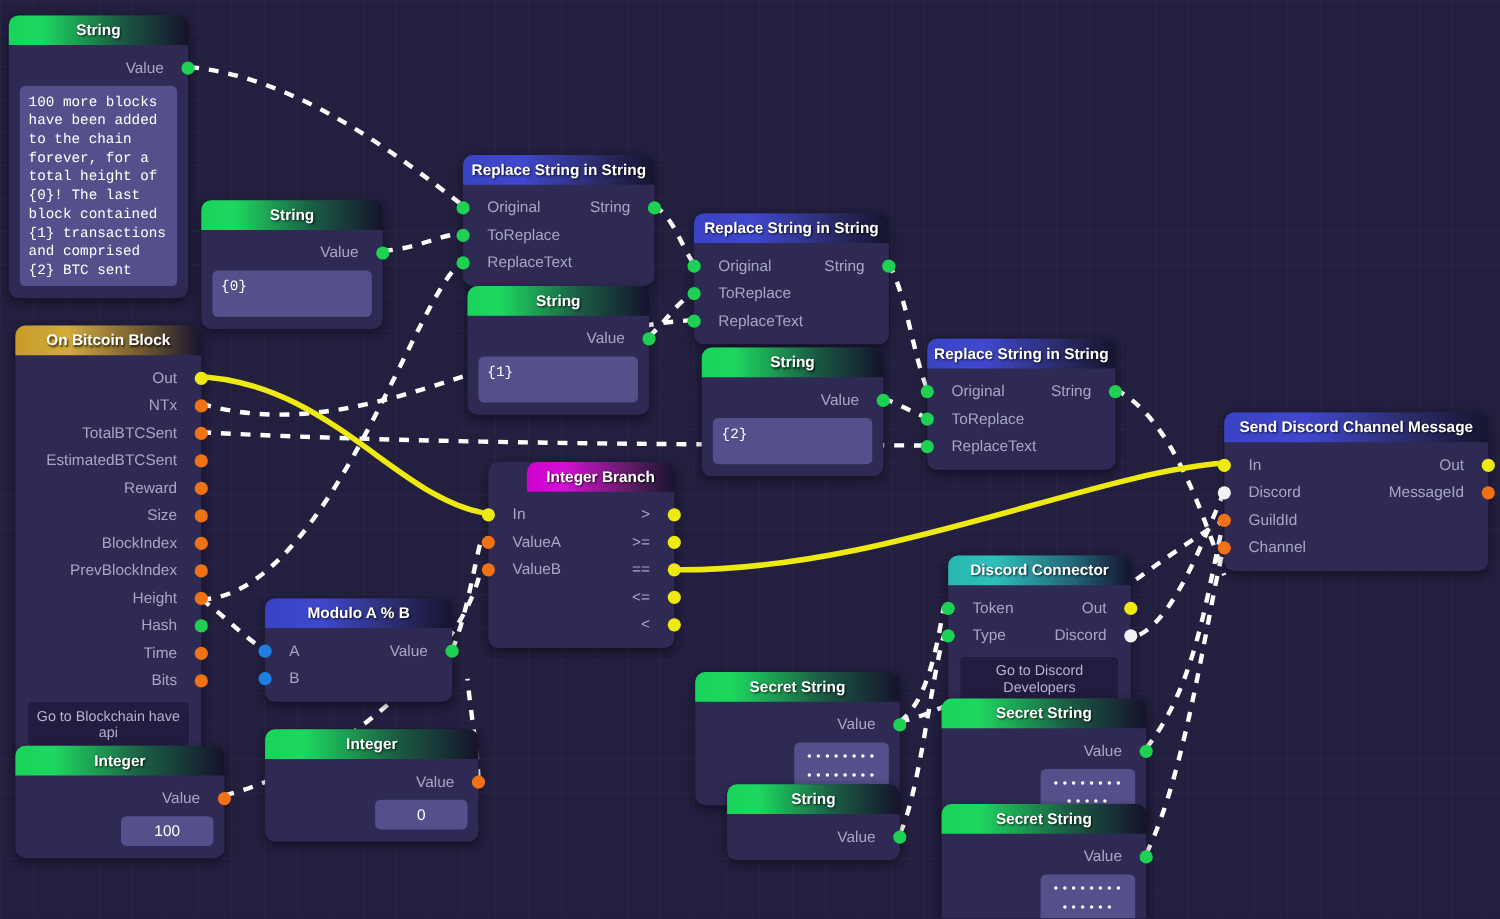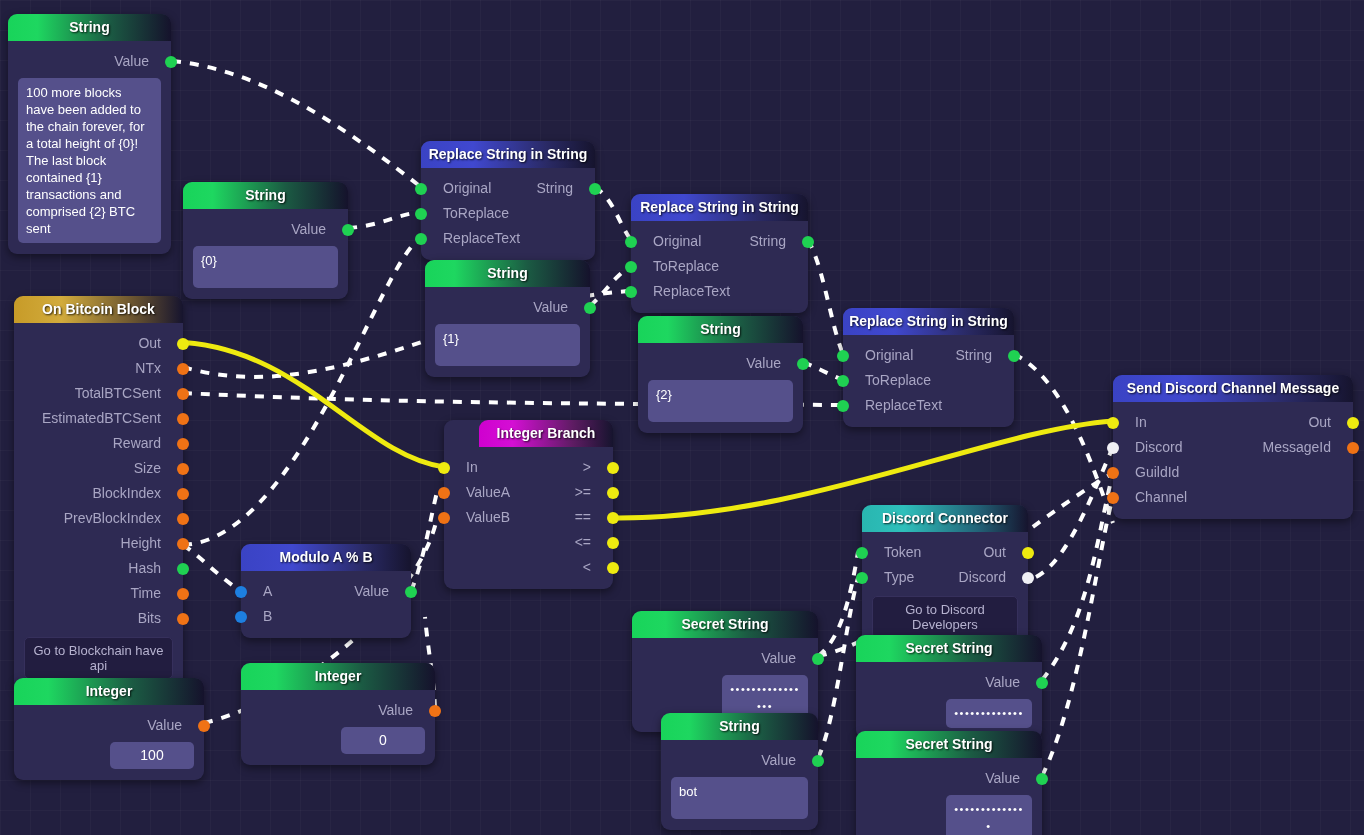--- a/index.html
+++ b/index.html
@@ -87,21 +87,21 @@
   .p-green  { background: #1fd152; }
   .p-orange { background: #ef7215; }
   .p-yellow { background: #eeea10; }
   .p-blue   { background: #1d7fe0; }
   .p-white  { background: #f0f0f5; }
   .field {
     margin: 4px 10px 2px auto;
     background: #55508b;
     border-radius: 5px;
     color: #ffffff;
-    font-family: Liberation Sans, sans-serif;
+    font-family: Liberation Mono, monospace;
     font-size: 13px;
     padding: 6px 8px;
     box-sizing: border-box;
     line-height: 17px;
     word-break: break-word;
   }
   .field.numeric {
     text-align: center;
     font-family: "Liberation Sans", sans-serif;
     font-size: 14px;
@@ -446,21 +446,20 @@
     </div>
   </div>
 
   <div class="node" style="left:661px; top:713px; width:157px;">
     <div class="node-header hdr-green">String</div>
     <div class="node-body">
       <div class="row">
         <span class="lbl-out">Value</span>
         <span class="port right p-green"></span>
       </div>
-      <div class="field" style="width:137px; margin-left:10px; height:42px;">bot</div>
     </div>
   </div>
 
   <div class="node" style="left:856px; top:635px; width:186px;">
     <div class="node-header hdr-green">Secret String</div>
     <div class="node-body">
       <div class="row">
         <span class="lbl-out">Value</span>
         <span class="port right p-green"></span>
       </div>

